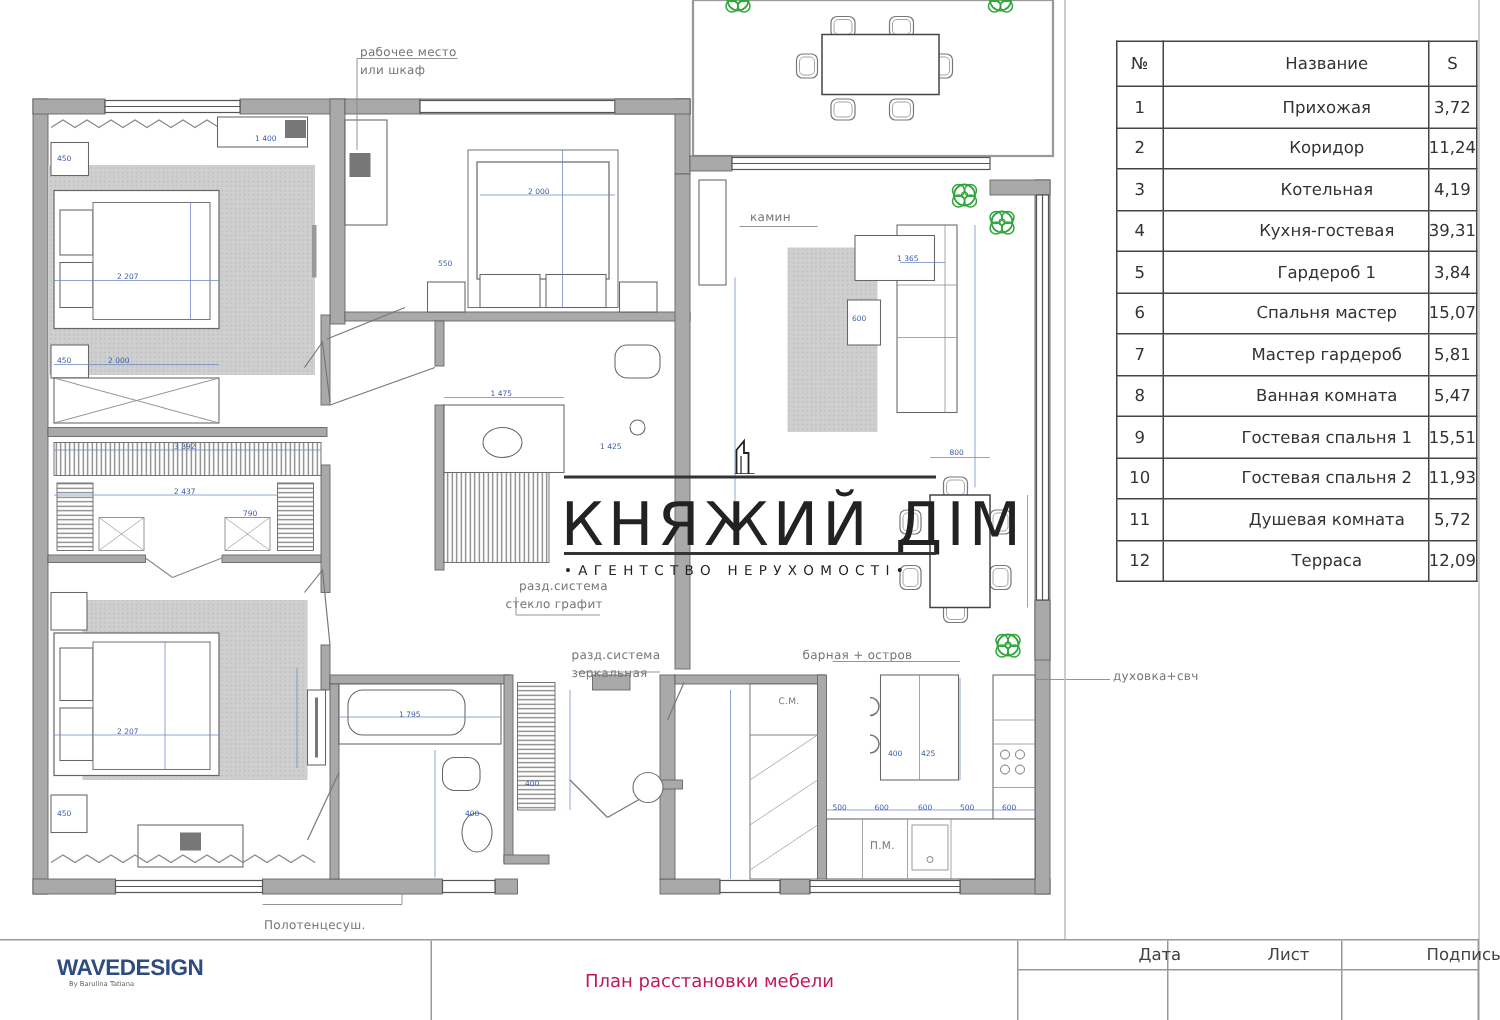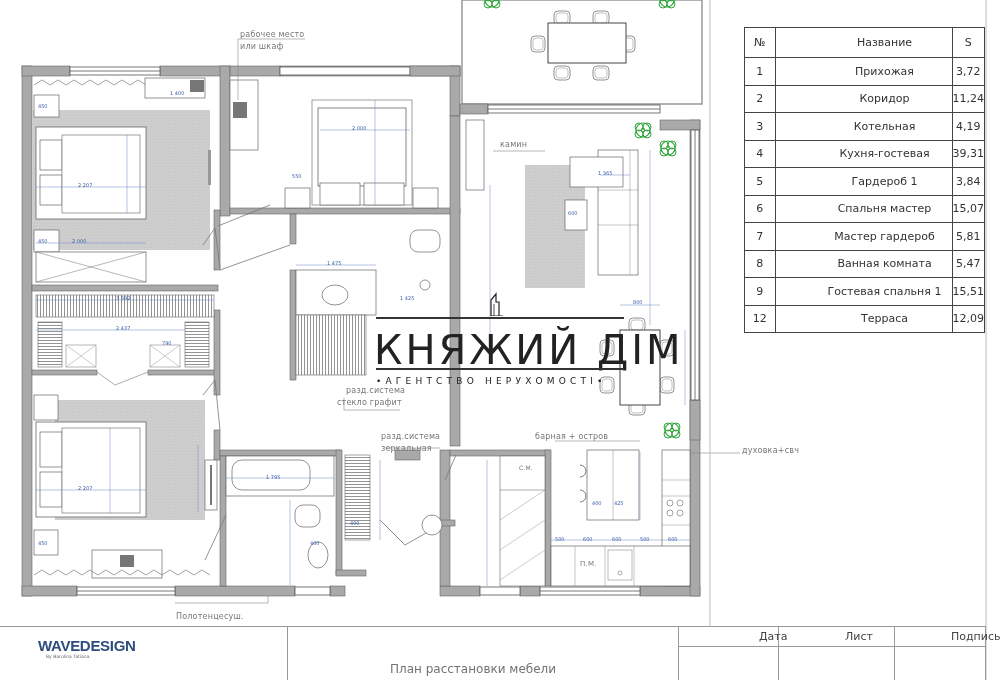--- a/index.html
+++ b/index.html
@@ -13,21 +13,21 @@
   .area-table td,.area-table th{border:1px solid #444;height:26.5px;padding:0;font-weight:normal;}
   .area-table th{height:29px;}
   .area-table .c-no{width:33px;text-align:center;}
   .area-table .c-name{width:150px;text-align:center;padding-left:42px;}
   .area-table .c-s{text-align:center;}
   
   .title-block{position:absolute;left:0;top:626px;width:986px;height:54px;border-top:1px solid #999;}
   .tb-line{position:absolute;background:#999;}
   .logo{position:absolute;left:38px;top:637px;font-family:"Liberation Sans",sans-serif;font-weight:bold;font-size:15px;color:#2e4d7e;letter-spacing:-0.3px;}
   .logo-sub{position:absolute;left:46px;top:654px;font-size:4.5px;color:#666;}
-  .sheet-title{position:absolute;left:390px;top:662px;font-size:12px;color:#737373;}
+  .sheet-title{position:absolute;left:390px;top:647px;font-size:12px;color:#be185d;}
   .tb-head{position:absolute;top:630px;font-size:11px;color:#444;margin-left:43px;}
   
   .wm-title{position:absolute;left:374px;top:327px;font-family:"DejaVu Sans",sans-serif;font-size:40px;color:#222;letter-spacing:3px;white-space:nowrap;font-weight:500;}
   .wm-sub{position:absolute;left:376px;top:376px;font-size:9px;color:#222;letter-spacing:4.2px;white-space:nowrap;}
   .wm-line{position:absolute;left:376px;height:1.5px;width:248px;background:#333;}
 </style>
 </head>
 <body>
 
 <svg class="plan" width="1000" height="680" viewBox="0 0 1000 680">
@@ -412,20 +412,30 @@
         <td class="c-no">8</td>
         <td class="c-name">Ванная комната</td>
         <td class="c-s">5,47</td>
       </tr>
     <tr>
         <td class="c-no">9</td>
         <td class="c-name">Гостевая спальня 1</td>
         <td class="c-s">15,51</td>
       </tr>
     <tr>
+        <td class="c-no">10</td>
+        <td class="c-name">Гостевая спальня 2</td>
+        <td class="c-s">11,93</td>
+      </tr>
+    <tr>
+        <td class="c-no">11</td>
+        <td class="c-name">Душевая комната</td>
+        <td class="c-s">5,72</td>
+      </tr>
+    <tr>
         <td class="c-no">12</td>
         <td class="c-name">Терраса</td>
         <td class="c-s">12,09</td>
       </tr>
   </tbody>
 </table>
 
 <div>
   <svg class="abs" style="left:489px;top:292px;" width="16" height="24">
     <path d="M2,24 L2,8 L7,2 L7,10 L10,10 L10,24" fill="none" stroke="#222" stroke-width="1.2"></path>

